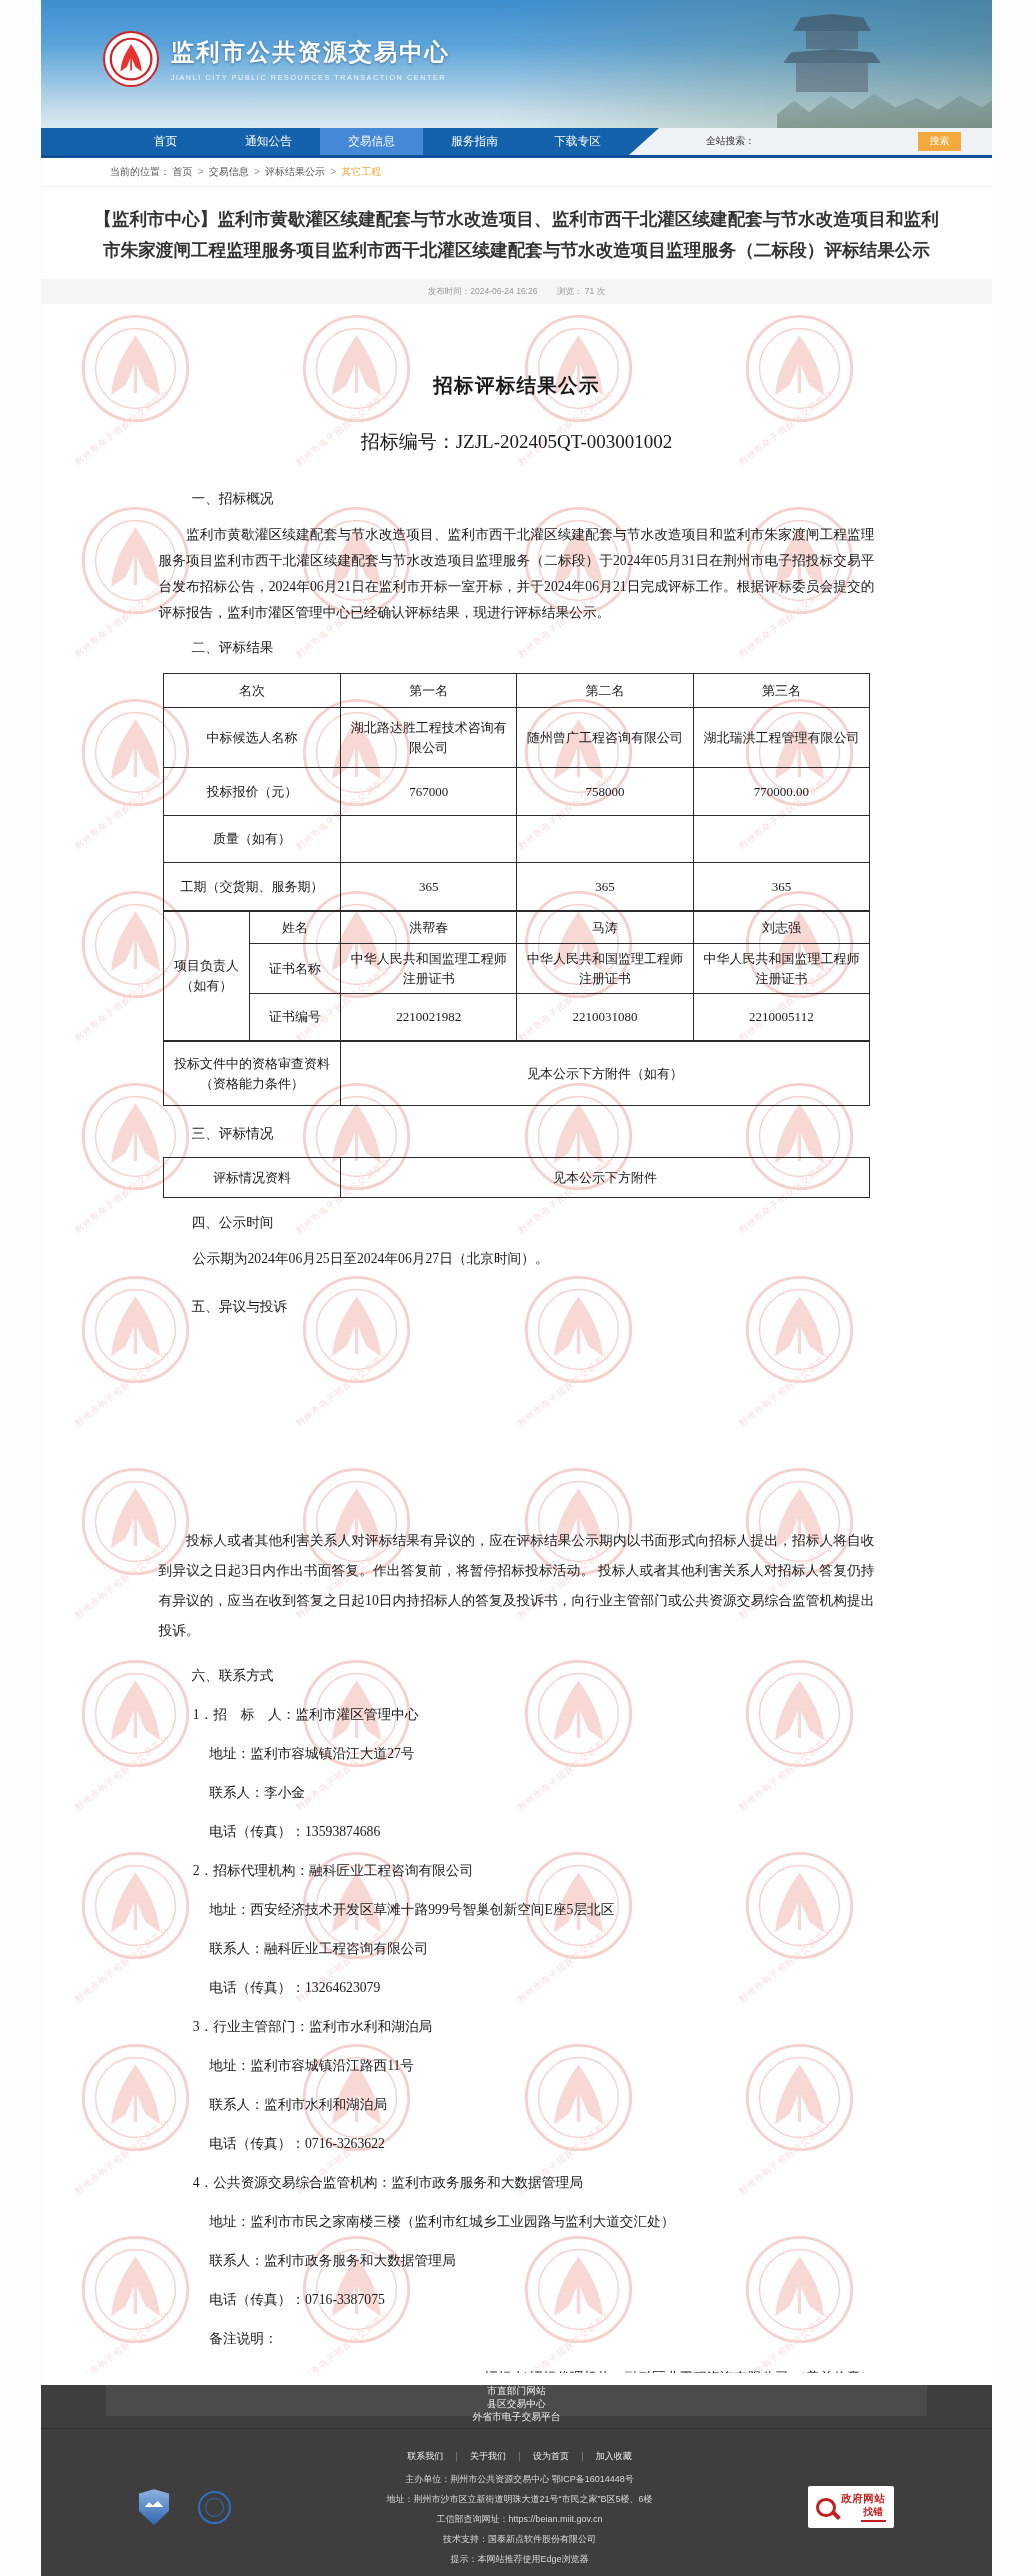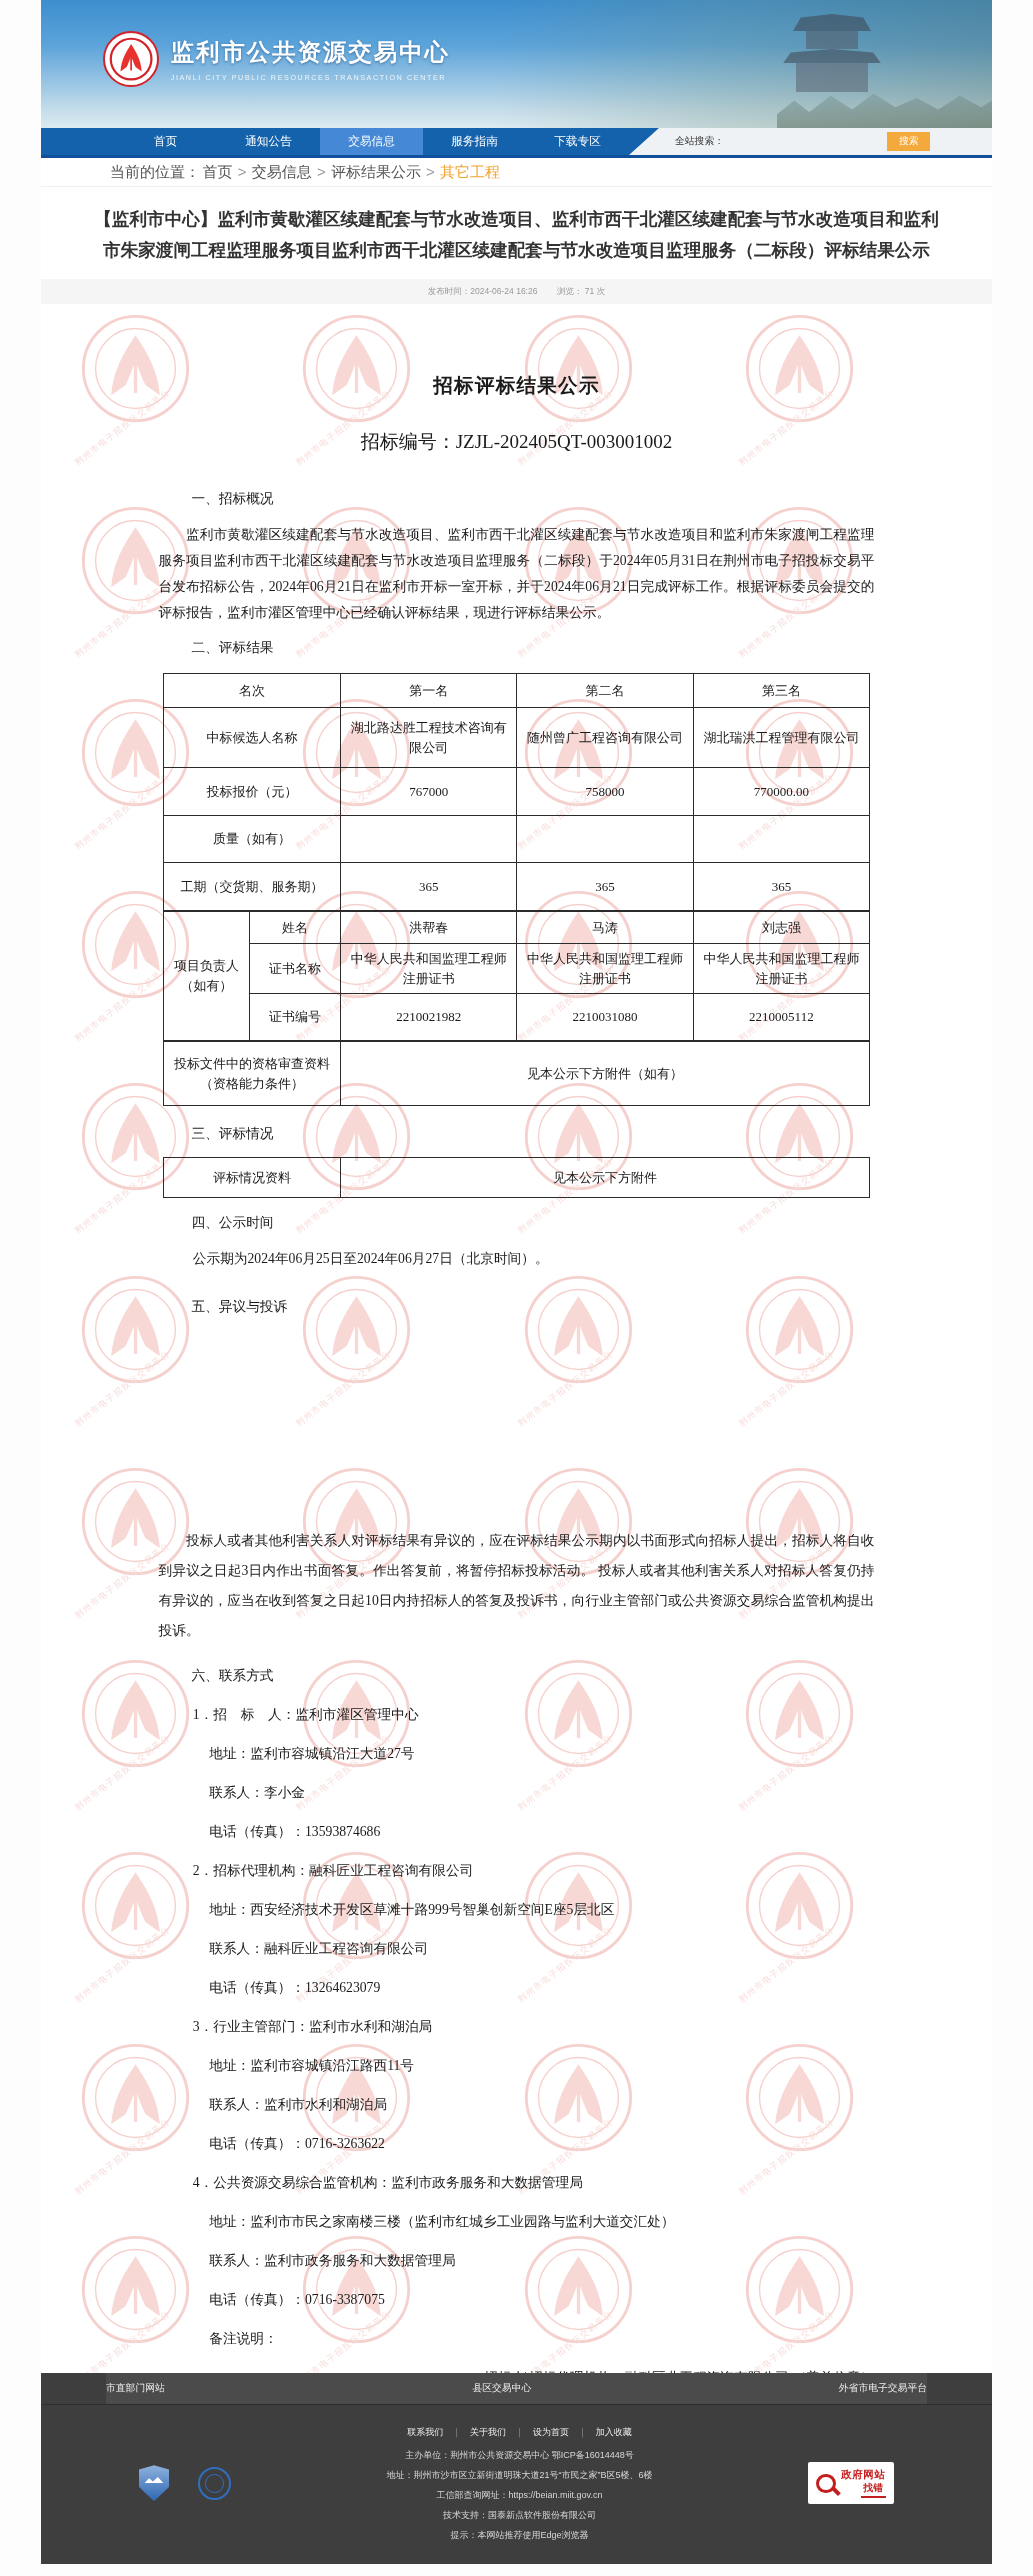--- a/index.html
+++ b/index.html
@@ -28,28 +28,28 @@
   .logo-text { margin-left: 11.7px; color: #fff; }
   .logo-title { font-size: 23.4px; font-weight: bold; letter-spacing: 2px; text-shadow: 0 1.3px 2.6px rgba(20,60,110,.55); }
   .logo-sub { font-size: 7.2px; letter-spacing: 1.6px; margin-top: 5.2px; opacity: .85; }
 
   
   .nav { display: flex; height: 30px; background: #1462ab; border-bottom: 3.3px solid #10509b; }
   .nav-items { display: flex; padding-left: 73px; }
   .nav-item { width: 103px; color: #fff; font-size: 11.7px; display: flex; align-items: center; justify-content: center; cursor: pointer; }
   .nav-item.active { background: #4589d6; }
   .nav-search { flex: 1; background: #eef2f5; clip-path: polygon(30px 0, 100% 0, 100% 100%, 0 100%);
-    display: flex; align-items: center; padding-left: 46px; }
+    display: flex; align-items: center; padding-left: 46px; justify-content: center; }
   .search-label { font-size: 9.8px; color: #333; margin-right: 5.2px; white-space: nowrap; }
   .search-input { width: 158px; height: 19.5px; border: 0.7px solid #cfd6dc; background: #fff; padding: 0 6.5px; font-size: 8.5px; color:#333;margin-top:46px; }
   .search-input::placeholder { color: #aaa; }
   .search-btn { width: 43px; height: 19.5px; border: none; background: #f3a93c; color: #fff; font-size: 9.8px; cursor: pointer; }
 
   
-  .crumb-bar { height: 29px; display: flex; align-items: center; padding-left: 69px; font-size: 15px; color: #555;
+  .crumb-bar { height: 29px; display: flex; align-items: center; padding-left: 69px; font-size: 10px; color: #555;
     background: #fff; border-bottom: 0.7px solid #f0f0f0; }
   .crumb { color: #555; cursor: pointer; }
   .crumb + .crumb::before { content: ">"; color: #999; margin: 0 5.2px; }
   .crumb.current { color: #f0a32f; text-align: right; }
   .crumb-prefix { margin-right: 2.6px; }
 
   
   .title-wrap { padding: 17px 52px 13px; }
   .article-title { font-size: 17.6px; line-height: 31px; font-weight: bold; color: #333; text-align: center; }
   .article-title2 { font-size: 17.6px; line-height: 31px; font-weight: bold; color: #333; text-align: center; }
@@ -91,22 +91,22 @@
   .t2 .cA { width: 177px; }
 
   .contact-line { line-height: 18px; margin-bottom: 21px; }
   .contact-line.num { padding-left: 2.5em; }
   .contact-line.sub { padding-left: 3.7em; }
   .sign-line { text-align: right; margin: 17px 0 23.4px; }
   .sign-line span { display: inline-block; border-bottom: 1.3px solid #1a1a1a; padding-bottom: 2.6px; }
 
   
   .footer { background: #3e3e3e; }
-  .f-links-bar { margin: 0 65px; height: 31px; background: #4b4b4b; display: flex; align-items: center;
-    justify-content: space-between; color: #eee; font-size: 9.8px; }
+  .f-links-bar { margin: 12px 65px; height: 31px; background: #4b4b4b; display: flex; align-items: center;
+    justify-content: flex-start; color: #eee; font-size: 9.8px; flex-direction: column; }
   .f-quick { cursor: pointer; }
   .f-body { display: flex; align-items: center; padding: 17px 0 19.5px; border-top: 0.7px solid #2e2e2e; }
   .f-icons { margin-left: 98px; display: flex; align-items: center; gap: 29px; }
   .shield { width: 30px; height: 36px; background: linear-gradient(180deg,#8fb3dd,#2f66b3);
     clip-path: polygon(50% 0, 100% 12%, 100% 60%, 50% 100%, 0 60%, 0 12%); position: relative; }
   .shield::after { content:""; position:absolute; left:5.2px; top:11.7px; width:19.5px; height:6.5px; background:#fff;
     clip-path: polygon(0 100%, 25% 20%, 45% 70%, 70% 0, 100% 100%); }
   .cqc { width: 33px; height: 33px; border-radius: 50%; border: 2.6px solid #2f6fc1; position: relative; }
   .cqc::after { content:""; position:absolute; inset:5.2px; border-radius:50%; border:1.3px solid #2f6fc1; }
   .f-center { flex: 1; text-align: center; color: #d8d8d8; font-size: 9px; line-height: 20px; }

